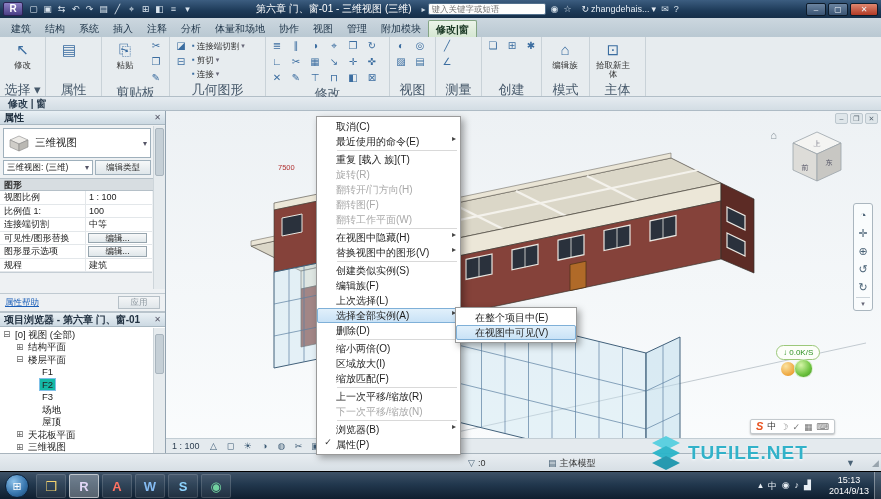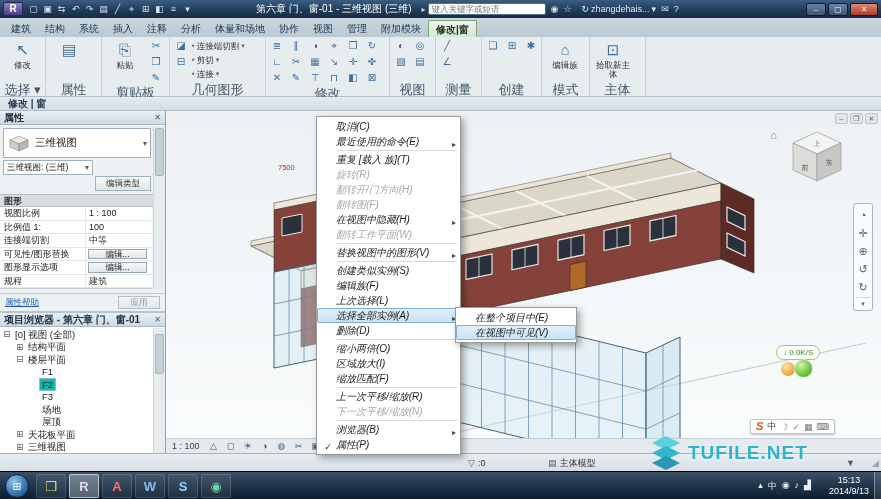--- a/index.html
+++ b/index.html
@@ -66,21 +66,21 @@
   .props{position:absolute;left:0;top:0;width:165px;height:200px;background:#eef1f3;}
   .typesel{margin:3px 14px 0 3px;height:30px;background:#fff;border:1px solid #9fb0bc;
     display:flex;align-items:center;padding:0 3px;gap:4px;}
   .tname{font-size:10.5px;color:#222;}
   .tsel-caret{margin-left:auto;font-size:8px;color:#556;}
   .selrow{margin:2px 14px 0 3px;display:flex;gap:2px;}
   .vsel{flex:1;height:15px;background:#fff;border:1px solid #9fb0bc;font-size:8.5px;line-height:13px;
     padding:0 3px;color:#222;display:flex;white-space:nowrap;overflow:hidden;}
   .vsel::after{content:"▾";margin-left:auto;font-size:8px;color:#556;}
   .etbtn{width:56px;height:15px;border:1px solid #9fb0bc;background:linear-gradient(#f6f8f9,#dfe6ea);
-    font-size:8.5px;line-height:13px;text-align:center;color:#333;white-space:nowrap;margin-top:16px;}
+    font-size:8.5px;line-height:13px;text-align:center;color:#333;white-space:nowrap;}
   .pgroup{margin-top:3px;height:13px;background:#d7dde1;border-top:1px solid #b5c0c8;border-bottom:1px solid #b5c0c8;
     font-size:9px;font-weight:bold;color:#333;padding:0 4px;line-height:12px;display:flex;}
   .pgroup span:last-child{margin-left:auto;font-size:7px;color:#667;}
   .pgrid{background:#fff;width:152px;border-bottom:1px solid #c5ced5;}
   .prow{display:flex;height:13.5px;border-bottom:1px solid #e3e7ea;font-size:9px;}
   .plab{width:86px;padding-left:4px;color:#222;border-right:1px solid #e3e7ea;line-height:13px;overflow:hidden;white-space:nowrap;}
   .pval{flex:1;padding-left:3px;line-height:13px;color:#222;overflow:hidden;white-space:nowrap;}
   .prow.button .pval{margin:1px 5px 1px 2px;border:1px solid #97a5ae;background:linear-gradient(#f7f8f9,#e0e7ea);
     text-align:center;font-size:8.5px;line-height:9.5px;padding:0;}
   .pscroll{position:absolute;right:0;top:15px;width:12px;height:163px;background:#e6ebee;border-left:1px solid #cdd5da;}
@@ -132,21 +132,21 @@
     background:#fff;border:1px solid #c3c9cd;border-radius:2px;padding:0 5px;box-shadow:0 1px 2px rgba(0,0,0,.25);}
   .slogo{font-size:11px;font-weight:bold;font-style:italic;color:#e8511e;line-height:13px;}
   .smode{font-size:9px;color:#333;}
   .sicon{font-size:9px;color:#777;}
 
   
   .ctxmenu{position:absolute;left:316px;top:116px;width:145px;background:#fff;border:1px solid #9a9a9a;
     box-shadow:3px 3px 7px rgba(0,0,0,.35);padding:2px 0;z-index:100;font-size:10px;}
   .ctxsub{position:absolute;left:455px;top:307px;width:122px;background:#fff;border:1px solid #9a9a9a;
     box-shadow:3px 3px 7px rgba(0,0,0,.35);padding:2px 0;z-index:101;font-size:10px;}
-  .mi{height:15px;display:flex;align-items:flex-end;padding:0 4px 0 3px;color:#1e1e1e;position:relative;font-style:italic;}
+  .mi{height:15px;display:flex;align-items:flex-start;padding:0 4px 0 3px;color:#1e1e1e;position:relative;}
   .mi-check{width:16px;font-size:9px;color:#333;text-align:center;}
   .mi-label{flex:1;white-space:nowrap;line-height:15px;overflow:hidden;}
   .mi-arrow{width:9px;font-size:8px;color:#444;text-align:right;}
   .mi.submenu .mi-arrow::before{content:"▸";}
   .mi.checked .mi-check::before{content:"✓";}
   .mi.disabled{color:#a8a8a8;}
   .mi.highlight{background:linear-gradient(#e3f1fb,#c7e1f6);outline:1px solid #7fb0d8;outline-offset:-1px;border-radius:2px;}
   .mi.sep_after{margin-bottom:3px;}
   .mi.sep_after::after{content:"";position:absolute;left:20px;right:3px;bottom:-2px;border-top:1px solid #d9d9d9;}
 
@@ -668,29 +668,29 @@
         <span class="mi-label">翻转开/门方向(H)</span>
         <span class="mi-arrow"></span>
       </div>
 
       <div class="mi disabled">
         <span class="mi-check"></span>
         <span class="mi-label">翻转图(F)</span>
         <span class="mi-arrow"></span>
       </div>
 
+      <div class="mi disabled sep_after">
+        <span class="mi-check"></span>
+        <span class="mi-label">翻转工作平面(W)</span>
+        <span class="mi-arrow"></span>
+      </div>
+
       <div class="mi submenu">
         <span class="mi-check"></span>
         <span class="mi-label">在视图中隐藏(H)</span>
-        <span class="mi-arrow"></span>
-      </div>
-
-      <div class="mi disabled sep_after">
-        <span class="mi-check"></span>
-        <span class="mi-label">翻转工作平面(W)</span>
         <span class="mi-arrow"></span>
       </div>
 
       <div class="mi submenu sep_after">
         <span class="mi-check"></span>
         <span class="mi-label">替换视图中的图形(V)</span>
         <span class="mi-arrow"></span>
       </div>
 
       <div class="mi">

